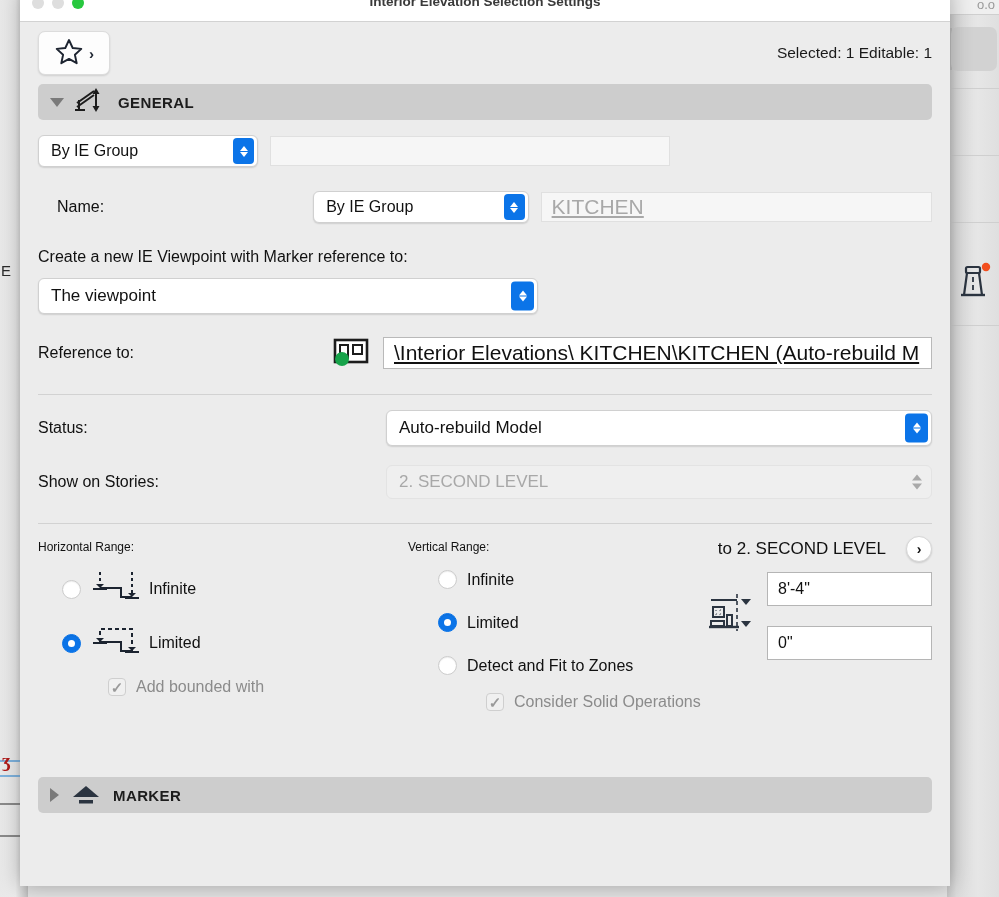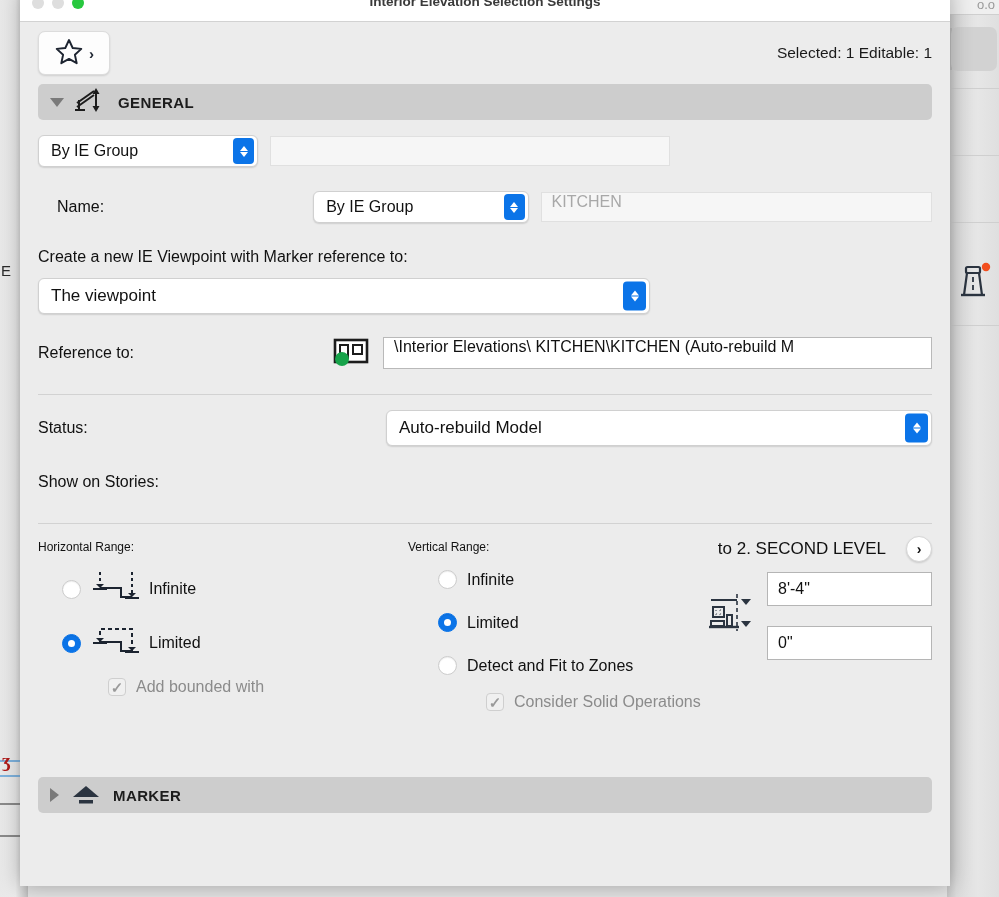--- a/index.html
+++ b/index.html
@@ -169,23 +169,23 @@
     width: 0; height: 0;
     border-left: 5px solid transparent; border-right: 5px solid transparent;
   }
   .stepper-grey .up { border-bottom: 6px solid #a9a9a9; }
   .stepper-grey .dn { border-top: 6px solid #a9a9a9; }
 
   .textfield {
     background: #f6f6f6;
     border: 1px solid #e0e0e0;
     height: 30px;
-    display: flex; 
+    display: flex; align-items: center;
     padding-left: 10px;
-    font-size: 16px; color: #111;
+    font-size: 21px; color: #111; text-decoration: underline;
   }
   .textfield.placeholder { color: #a8a8a8; }
   .textfield.white { background: #ffffff; border: 1px solid #b9b9b9; }
 
   .divider { margin: 0 18px; height: 1px; background: #d2d2d2; }
 
   
   .radio {
     width: 19px; height: 19px; border-radius: 50%;
     background: #fff; border: 1px solid #cccccc;
@@ -336,21 +336,21 @@
       <div class="textfield placeholder" style="width:400px; margin-left:12px;">
         <span>KITCHEN</span>
       </div>
     </div>
 
     <div style="margin:22px 18px 0 18px;">
       <div class="lbl">Create a new IE Viewpoint with Marker reference to:</div>
     </div>
 
     <div style="margin:12px 18px 0 18px;">
-      <div class="popup" style="width:612px; height:36px; font-size:17px;">
+      <div class="popup" style="width:500px; height:36px; font-size:17px;">
         <span>The viewpoint</span>
         <span class="stepper-blue" style="width:23px;height:29px;">
             <i class="up"></i>
             <i class="dn"></i>
           </span>
       </div>
     </div>
 
     <div class="field-row" style="margin-top:20px;">
       <div class="lbl" style="width:295px;">Reference to:</div>
@@ -375,20 +375,27 @@
         <span>Auto-rebuild Model</span>
         <span class="stepper-blue" style="width:23px;height:29px;">
             <i class="up"></i>
             <i class="dn"></i>
           </span>
       </div>
     </div>
 
     <div class="field-row" style="margin-top:16px;">
       <div class="lbl" style="width:348px;">Show on Stories:</div>
+      <div class="popup" style="flex:1; height:34px; background:#efefef; border-color:#e3e3e3; color:#a8a8a8; box-shadow:none; font-size:17px;">
+        <span>2. SECOND LEVEL</span>
+        <span class="stepper-grey">
+            <i class="up"></i>
+            <i class="dn"></i>
+          </span>
+      </div>
     </div>
 
     <div class="divider" style="margin-top:22px;"></div>
 
     <div style="position:relative; margin:0 18px; height:245px;">
 
       <div style="position:absolute; left:0; top:16px;">
         <div class="range-hdr">Horizontal Range:</div>
 
         <div class="opt-row" style="margin-top:16px; margin-left:24px;">

